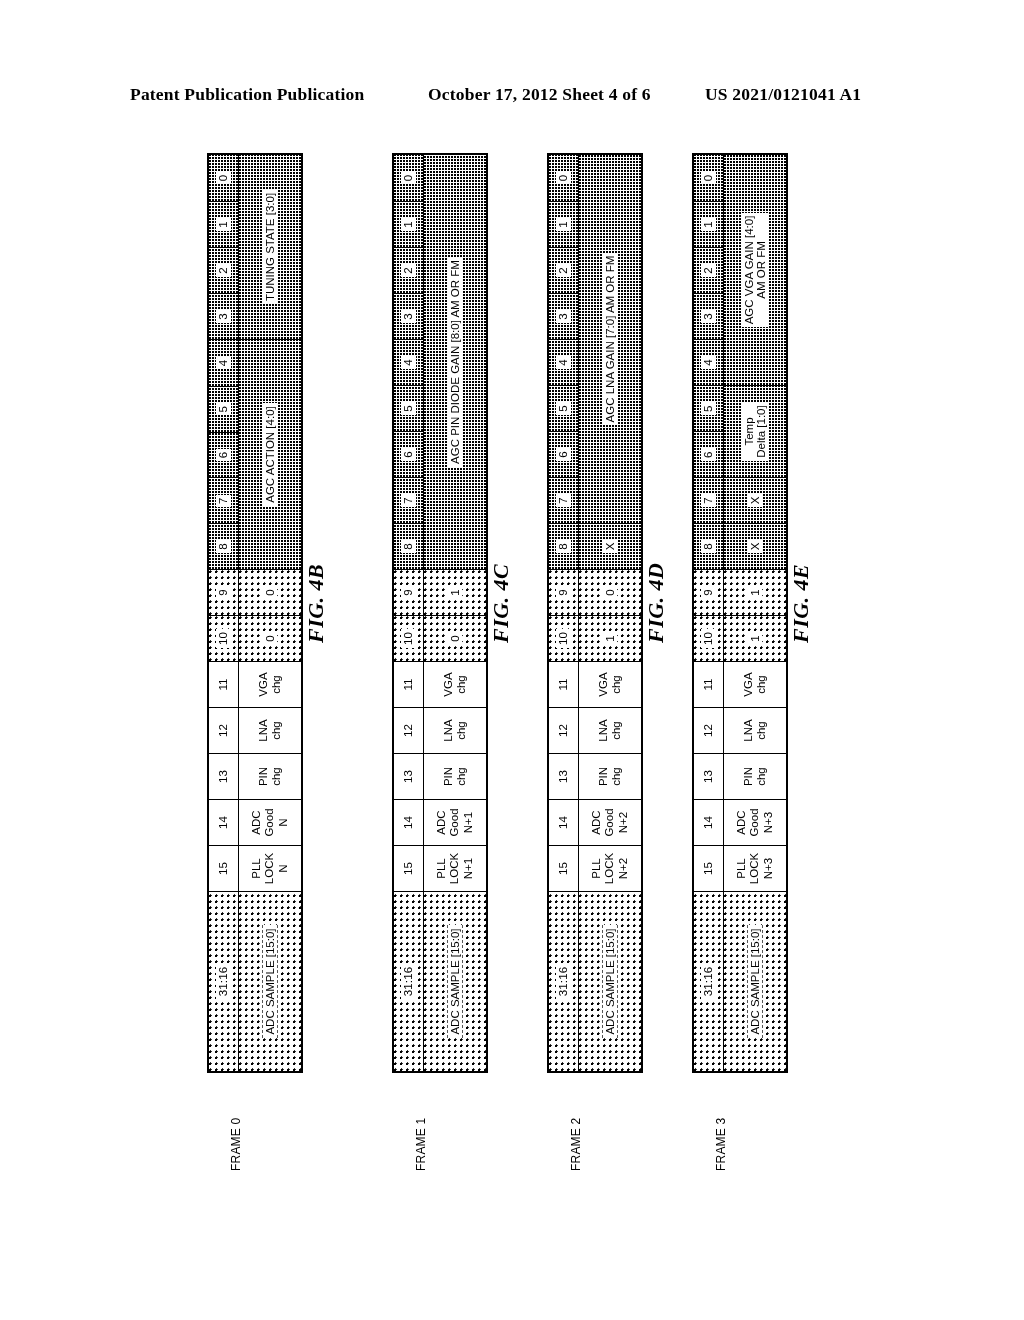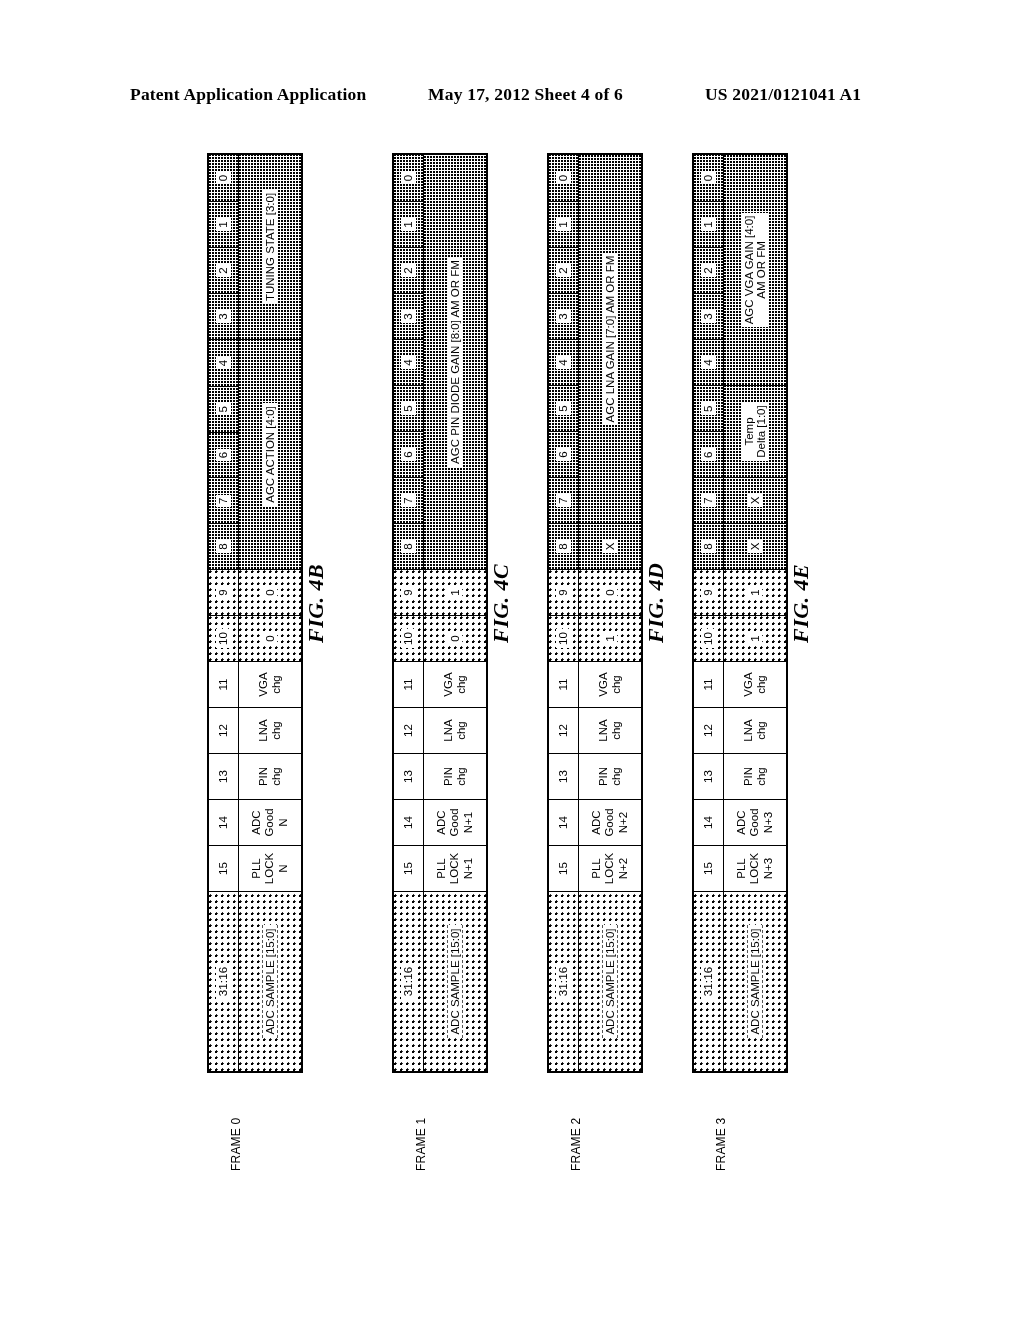--- a/index.html
+++ b/index.html
@@ -153,22 +153,22 @@
     font-weight: bold;
     font-size: 22px;
     white-space: nowrap;
     letter-spacing: 0.5px;
   }
 </style>
 </head>
 <body>
 
 <div id="pub-header">
-  <span class="h-left">Patent Application Application</span>
-  <span class="h-mid">May 17, 2012  Sheet 4 of 6</span>
+  <span class="h-left">Patent Publication Publication</span>
+  <span class="h-mid">October 17, 2012  Sheet 4 of 6</span>
   <span class="h-right">US 2021/0121041 A1</span>
 </div>
 
 <div id="figures-root">
     <div class="fig-group">
       <div class="rot" style="left: 207px; top: 1073px;">
         <div class="frame-table">
           <div class="bit-col span-col" style="width: 180px;">
             <div class="num-row">
               <div class="cell-num sh-coarse" style="width: 180px;">

